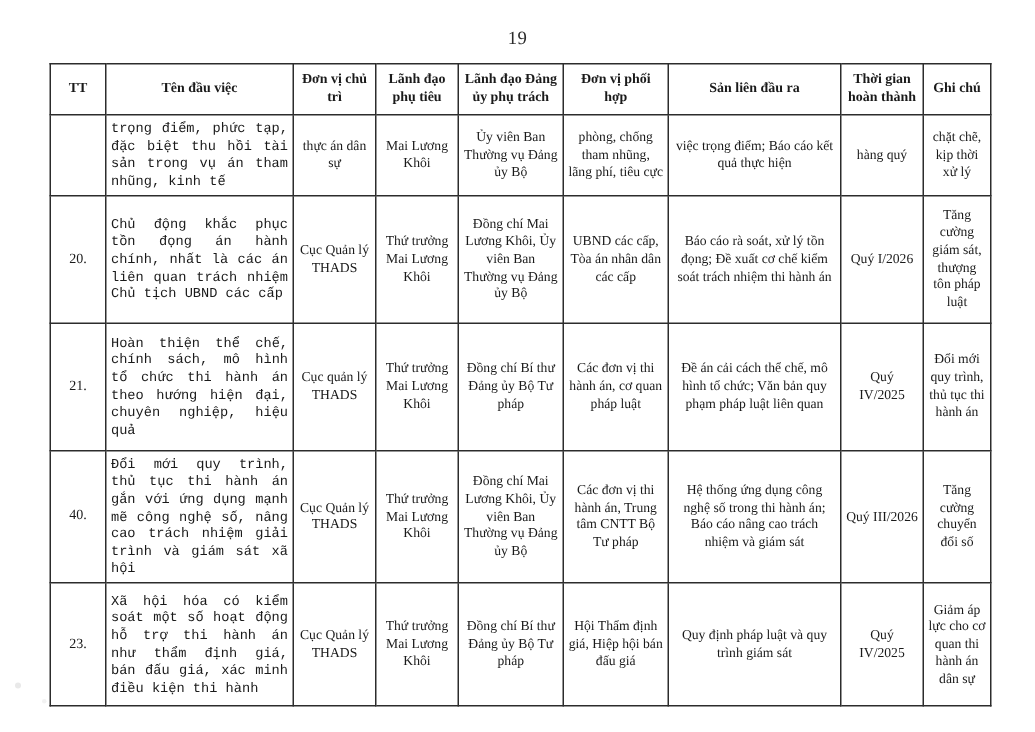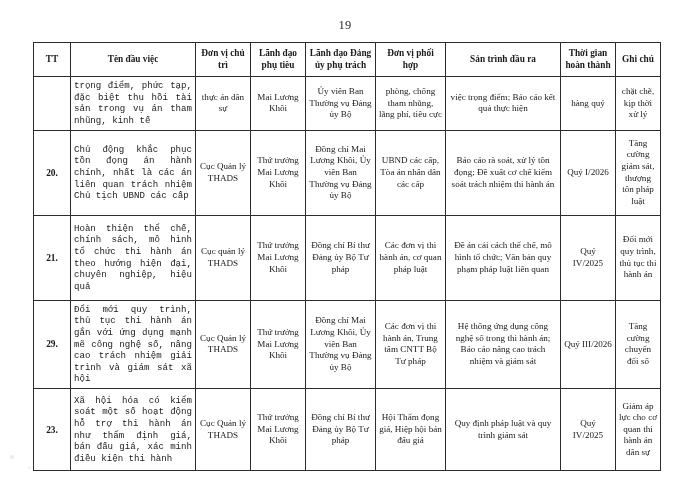--- a/index.html
+++ b/index.html
@@ -75,21 +75,21 @@
   col.c-unit     { width: 55px;  }
   col.c-leader   { width: 55px;  }
   col.c-party    { width: 70px;  }
   col.c-coop     { width: 70px;  }
   col.c-product  { width: 115px; }
   col.c-time     { width: 55px;  }
   col.c-note     { width: 45px;  }
 
   td.cell-tt {
     text-align: center;
-    font-weight: bold;
+    font-weight: normal;
     vertical-align: middle;
     font-size: 9.4px;
   }
   td.cell-task {
     text-align: justify;
     text-align-last: left;
     vertical-align: middle;
     font-family: Liberation Mono, monospace;
   }
   td.cell-center {
@@ -132,21 +132,21 @@
         <col class="c-note">
       </colgroup>
       <thead>
         <tr>
           <th>TT</th>
           <th>Tên đầu việc</th>
           <th>Đơn vị chủ trì</th>
           <th>Lãnh đạo phụ tiêu</th>
           <th>Lãnh đạo Đảng ủy phụ trách</th>
           <th>Đơn vị phối hợp</th>
-          <th>Sản trình đầu ra</th>
+          <th>Sản liên đầu ra</th>
           <th>Thời gian hoàn thành</th>
           <th>Ghi chú</th>
         </tr>
       </thead>
       <tbody>
 
         <tr class="row-cont">
           <td class="cell-tt"></td>
           <td class="cell-task">trọng điểm, phức tạp, đặc biệt thu hồi tài sản trong vụ án tham nhũng, kinh tế</td>
           <td class="cell-center">thực án dân sự</td>
@@ -176,38 +176,38 @@
           <td class="cell-center">Cục quản lý THADS</td>
           <td class="cell-center">Thứ trưởng Mai Lương Khôi</td>
           <td class="cell-center">Đồng chí Bí thư Đảng ủy Bộ Tư pháp</td>
           <td class="cell-center">Các đơn vị thi hành án, cơ quan pháp luật</td>
           <td class="cell-center">Đề án cải cách thể chế, mô hình tổ chức; Văn bản quy phạm pháp luật liên quan</td>
           <td class="cell-center">Quý IV/2025</td>
           <td class="cell-center">Đổi mới quy trình, thủ tục thi hành án</td>
         </tr>
 
         <tr class="row-22">
-          <td class="cell-tt">29.</td>
+          <td class="cell-tt">40.</td>
           <td class="cell-task">Đổi mới quy trình, thủ tục thi hành án gắn với ứng dụng mạnh mẽ công nghệ số, nâng cao trách nhiệm giải trình và giám sát xã hội</td>
           <td class="cell-center">Cục Quản lý THADS</td>
           <td class="cell-center">Thứ trưởng Mai Lương Khôi</td>
           <td class="cell-center">Đồng chí Mai Lương Khôi, Ủy viên Ban Thường vụ Đảng ủy Bộ</td>
           <td class="cell-center">Các đơn vị thi hành án, Trung tâm CNTT Bộ Tư pháp</td>
           <td class="cell-center">Hệ thống ứng dụng công nghệ số trong thi hành án; Báo cáo nâng cao trách nhiệm và giám sát</td>
           <td class="cell-center">Quý III/2026</td>
           <td class="cell-center">Tăng cường chuyển đổi số</td>
         </tr>
 
         <tr class="row-23">
           <td class="cell-tt">23.</td>
           <td class="cell-task">Xã hội hóa có kiểm soát một số hoạt động hỗ trợ thi hành án như thẩm định giá, bán đấu giá, xác minh điều kiện thi hành</td>
           <td class="cell-center">Cục Quản lý THADS</td>
           <td class="cell-center">Thứ trưởng Mai Lương Khôi</td>
           <td class="cell-center">Đồng chí Bí thư Đảng ủy Bộ Tư pháp</td>
-          <td class="cell-center">Hội Thẩm đọng giá, Hiệp hội bán đấu giá</td>
+          <td class="cell-center">Hội Thẩm định giá, Hiệp hội bán đấu giá</td>
           <td class="cell-center">Quy định pháp luật và quy trình giám sát</td>
           <td class="cell-center">Quý IV/2025</td>
           <td class="cell-center">Giảm áp lực cho cơ quan thi hành án dân sự</td>
         </tr>
 
       </tbody>
     </table>
   </div>
 
   <div class="speck a"></div>

